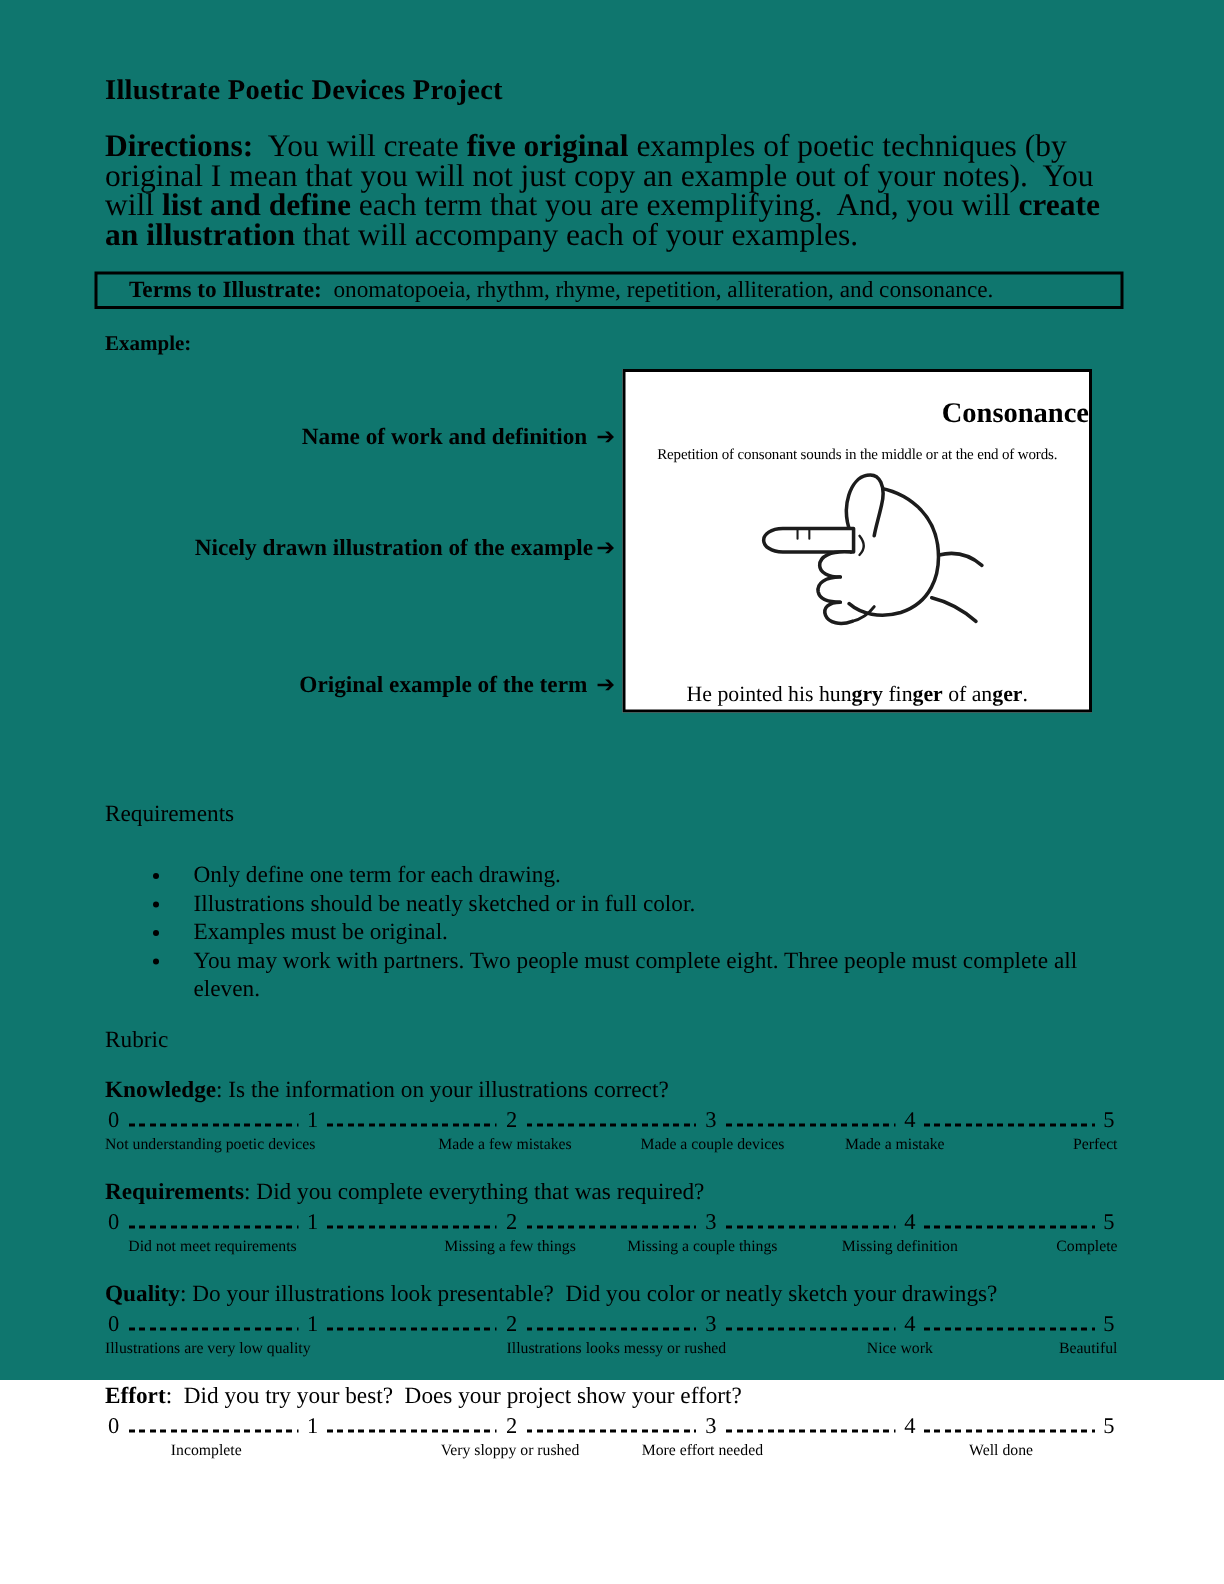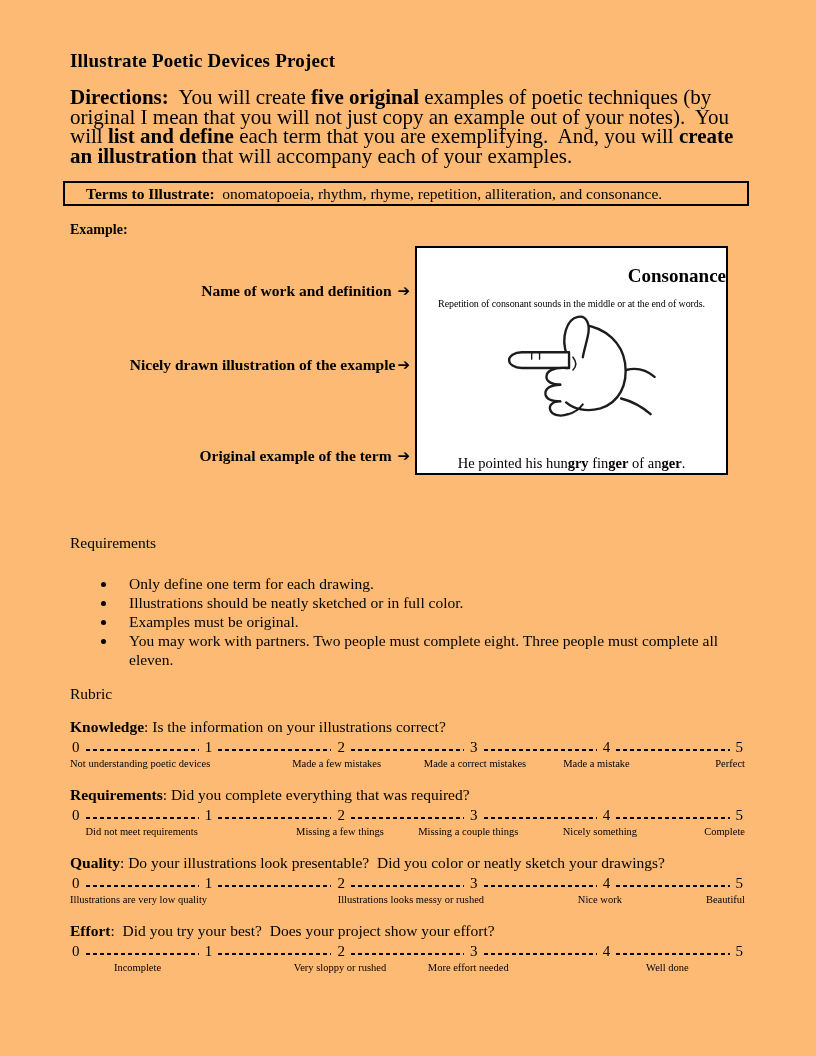--- a/index.html
+++ b/index.html
@@ -1,17 +1,17 @@
 <!DOCTYPE html>
 <html><head>
 <meta charset="utf-8">
 <style>
   html, body { margin:0; padding:0; background:#ffffff; width:816px; height:1056px; overflow:hidden; }
   .page {
-    position:relative; width:816px; height:1056px; background:#fdba74;
+    position:relative; width:816px; height:920px; background:#0f766e;
     font-family:"Liberation Serif", serif; color:#000; box-sizing:border-box;
     padding:50px 71px 0 70px;
   }
   .b { font-weight:bold; }
   h1.doc-title { font-size:19px; font-weight:bold; margin:0 0 16px 0; letter-spacing:0.2px; }
   .para { font-size:21px; line-height:19.5px; margin:0 0 15px 0; white-space:pre-wrap; }
   .terms-box {
     border:2px solid #000; padding:1px 21px; font-size:15.5px; line-height:19px;
     margin:0 -4px 0 -7px; white-space:pre-wrap;
   }
@@ -138,21 +138,21 @@
             <span class="dash"></span>
           <span class="num">5</span>
 
         </div>
         <div class="scale-labels">
 
             <span class="slabel" style="left: 0%;">Not understanding poetic devices</span>
 
             <span class="slabel" style="left: 39.5%; transform: translateX(-50%);">Made a few mistakes</span>
 
-            <span class="slabel" style="left: 60%; transform: translateX(-50%);">Made a correct mistakes</span>
+            <span class="slabel" style="left: 60%; transform: translateX(-50%);">Made a couple devices</span>
 
             <span class="slabel" style="left: 78%; transform: translateX(-50%);">Made a mistake</span>
 
             <span class="slabel" style="right: 0px;">Perfect</span>
 
         </div>
       </div>
 
       <div class="rubric-section">
         <p class="rubric-q"><span class="b">Requirements</span><span>: Did you complete everything that was required?</span></p>
@@ -177,21 +177,21 @@
 
         </div>
         <div class="scale-labels">
 
             <span class="slabel" style="left: 2.3%;">Did  not meet requirements</span>
 
             <span class="slabel" style="left: 40%; transform: translateX(-50%);">Missing a few things</span>
 
             <span class="slabel" style="left: 59%; transform: translateX(-50%);">Missing a couple things</span>
 
-            <span class="slabel" style="left: 78.5%; transform: translateX(-50%);">Nicely something</span>
+            <span class="slabel" style="left: 78.5%; transform: translateX(-50%);">Missing definition</span>
 
             <span class="slabel" style="right: 0px;">Complete</span>
 
         </div>
       </div>
 
       <div class="rubric-section">
         <p class="rubric-q"><span class="b">Quality</span><span>: Do your illustrations look presentable?  Did you color or neatly sketch your drawings?</span></p>
         <div class="scale">
 

